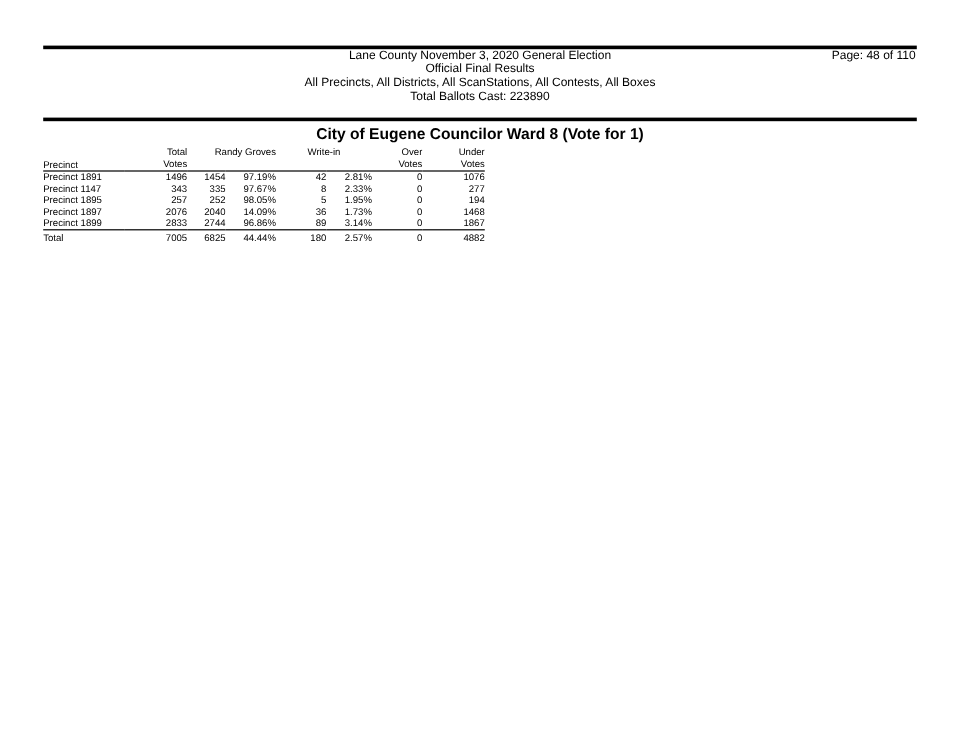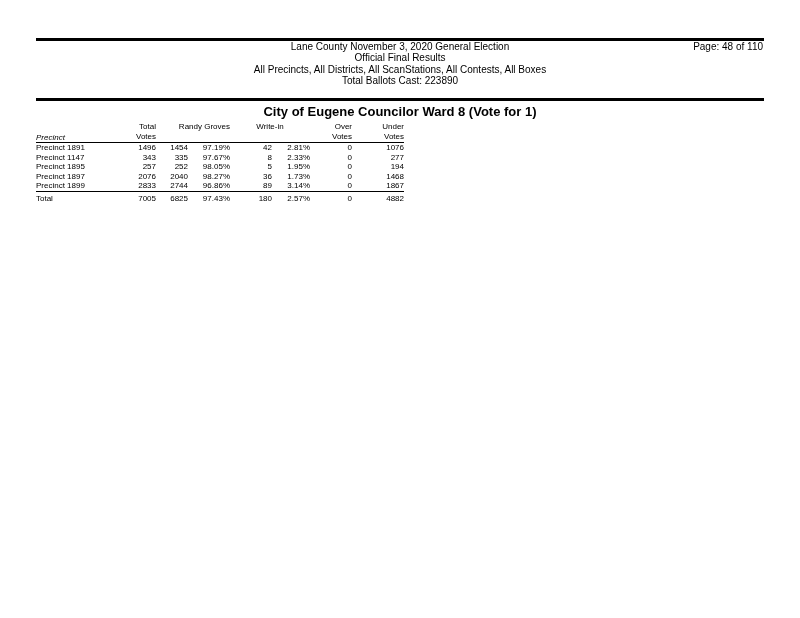--- a/index.html
+++ b/index.html
@@ -60,21 +60,21 @@
     line-height: 9.5px;
   }
   table.votes-table td {
     padding: 0;
     white-space: nowrap;
     vertical-align: bottom;
     overflow: hidden;
   }
   td.num { text-align: right; }
   td.u { border-bottom: 1px solid #000000; }
-  td.hdr-precinct { vertical-align: top; font-style: italic; }
+  td.hdr-precinct { vertical-align: top; }
   td.cand-h { text-align: right; padding-left: 14px; }
   td.wi-h { text-align: center; padding-left: 28px; margin-left: 40px; }
   tr.hdr2 td { padding-bottom: 1px; }
   tr.total-row td { padding-top: 2px; }
 </style>
 </head>
 <body>
 
 <div class="page">
 
@@ -152,21 +152,21 @@
       <td class="num">5</td>
       <td class="num">1.95%</td>
       <td class="num">0</td>
       <td class="num">194</td>
     </tr>
 
     <tr>
       <td>Precinct 1897</td>
       <td class="num">2076</td>
       <td class="num">2040</td>
-      <td class="num">98.27%</td>
+      <td class="num">14.09%</td>
       <td class="num">36</td>
       <td class="num">1.73%</td>
       <td class="num">0</td>
       <td class="num">1468</td>
     </tr>
 
     <tr>
       <td class="u">Precinct 1899</td>
       <td class="num u">2833</td>
       <td class="num u">2744</td>
@@ -174,21 +174,21 @@
       <td class="num u">89</td>
       <td class="num u">3.14%</td>
       <td class="num u">0</td>
       <td class="num u">1867</td>
     </tr>
 
     <tr class="total-row">
       <td>Total</td>
       <td class="num">7005</td>
       <td class="num">6825</td>
-      <td class="num">97.43%</td>
+      <td class="num">44.44%</td>
       <td class="num">180</td>
       <td class="num">2.57%</td>
       <td class="num">0</td>
       <td class="num">4882</td>
     </tr>
   </tbody>
     </table>
 
 </div>
 

